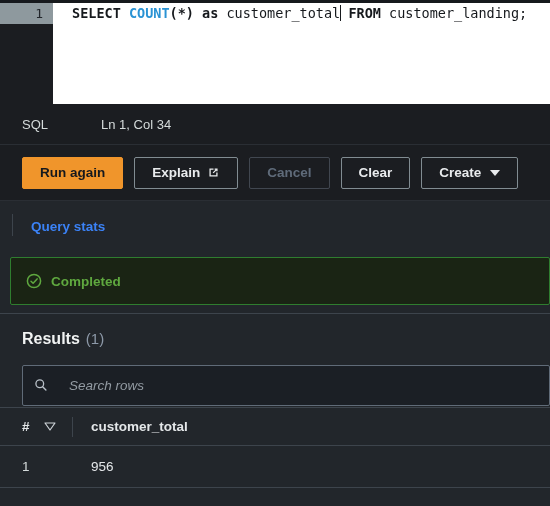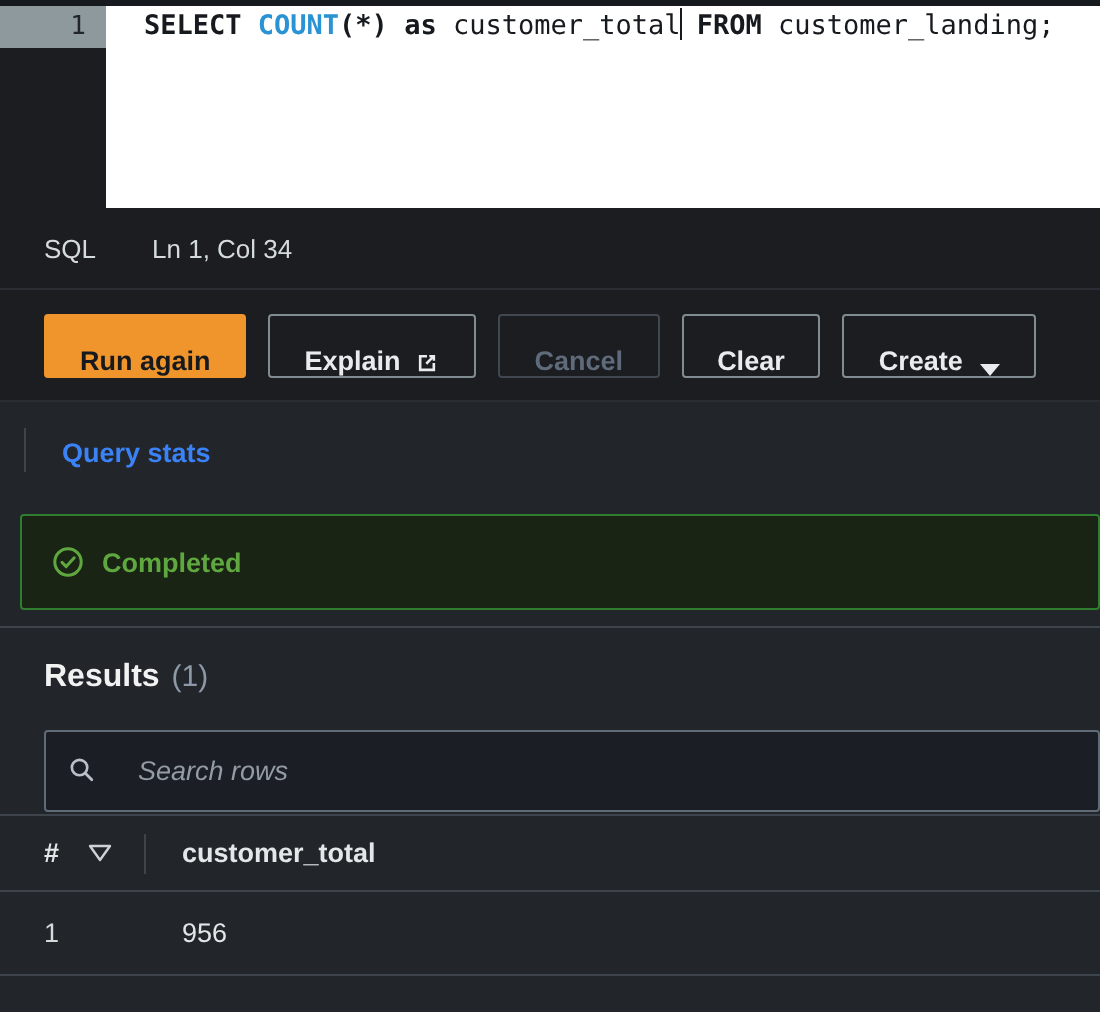--- a/index.html
+++ b/index.html
@@ -85,20 +85,21 @@
   .status-bar {
     height: 41px;
     flex: 0 0 41px;
     background: #1b1d21;
     display: flex;
     align-items: center;
     font-size: 13px;
     color: #d5dbdb;
     border-bottom: 1px solid #2a2e34;
     box-sizing: border-box;
+    gap: 25px;
   }
   .status-bar .sb-lang { margin-left: 22px; }
   .status-bar .sb-pos  { margin-left: 28px; }
 
   
   .actions {
     height: 56px;
     flex: 0 0 56px;
     background: #1b1d21;
     display: flex;
@@ -107,21 +108,21 @@
     padding-left: 22px;
     box-sizing: border-box;
     border-bottom: 1px solid #2a2e34;
   }
   .btn {
     height: 32px;
     border-radius: 2px;
     font-size: 13.5px;
     font-weight: bold;
     display: inline-flex;
-    align-items: flex-end;
+    align-items: center;
     justify-content: center;
     gap: 7px;
     padding: 0 17px;
     box-sizing: border-box;
     cursor: pointer;
     white-space: nowrap;
     user-select: none;
   }
   .btn-primary {
     background: #f0952b;

